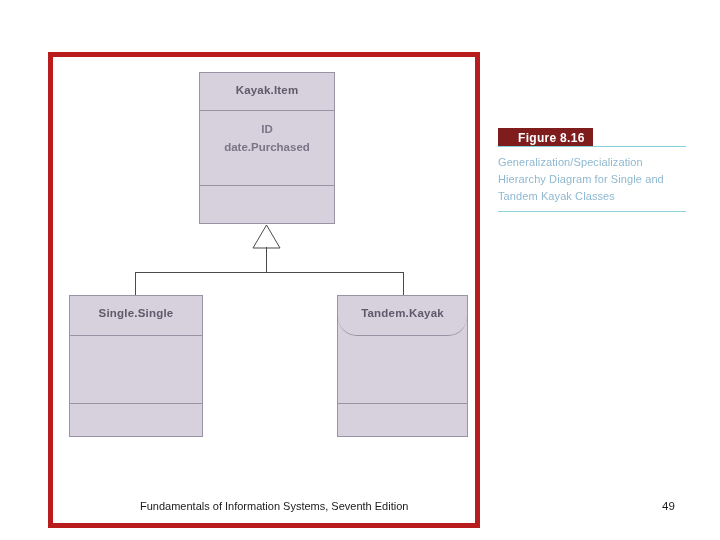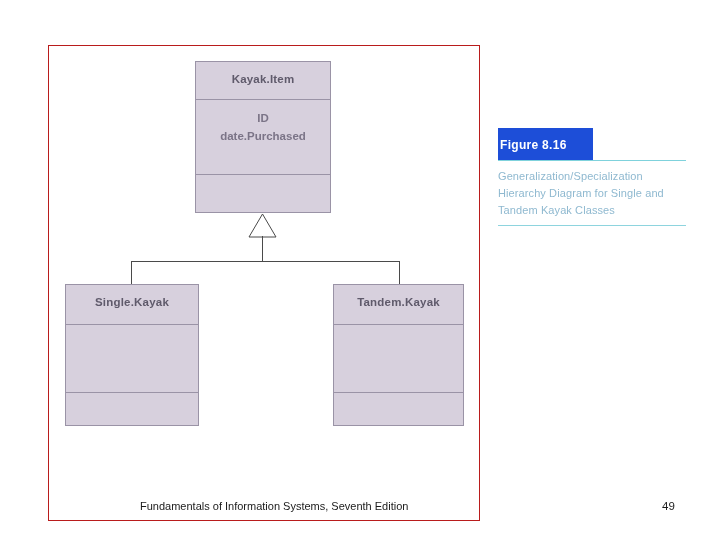--- a/index.html
+++ b/index.html
@@ -20,24 +20,24 @@
     position: absolute;
     left: 0; top: 0;
     width: 720px;
     height: 540px;
   }
 
   
   #diagram-frame {
     position: absolute;
     left: 48px;
-    top: 45px;
+    top: 52px;
     width: 432px;
     height: 476px;
-    border: 1px solid #b91c1c;
+    border: 5px solid #b91c1c;
     background: #ffffff;
     box-sizing: border-box;
   }
 
   
   .uml-class {
     position: absolute;
     border: 1px solid #9a93a6;
     background: #d7d0dd;
     box-sizing: border-box;
@@ -90,21 +90,21 @@
   #class-singlekayak .c2 { height: 68px; }
   #class-singlekayak .c3 { height: 33px; }
 
   
   #class-tandemkayak {
     left: 284px;
     top: 238px;
     width: 131px;
     height: 142px;
   }
-  #class-tandemkayak .c1 { height: 40px; }
+  #class-tandemkayak .c1 { height: 40px; border-radius: 19px; }
   #class-tandemkayak .c2 { height: 68px; }
   #class-tandemkayak .c3 { height: 33px; }
 
   
   .conn {
     position: absolute;
     background: #4a4a4a;
   }
   
   #conn-vert-top {
@@ -145,26 +145,26 @@
   }
 
   
   #figure-caption {
     position: absolute;
     left: 498px;
     top: 128px;
     width: 188px;
   }
   #figure-number-bar {
-    background: #1d4ed8;
-    height: 33px;
+    background: #7f1d1d;
+    height: 19px;
     width: 95px;
     display: flex;
     align-items: center;
-    padding-left: 2px;
+    padding-left: 20px;
     box-sizing: border-box;
   }
   #figure-number-bar .num {
     color: #ffffff;
     font-size: 12px;
     font-weight: bold;
     letter-spacing: 0.3px;
   }
   #figure-rule-top {
     height: 1px;
@@ -224,21 +224,21 @@
       <polygon points="14.5,1 28,24 1,24" fill="#ffffff" stroke="#4a4a4a" stroke-width="1"></polygon>
     </svg>
 
     <div class="conn" id="conn-vert-top"></div>
     <div class="conn" id="conn-horiz"></div>
     <div class="conn" id="conn-vert-left"></div>
     <div class="conn" id="conn-vert-right"></div>
 
     <div class="uml-class" id="class-singlekayak">
       <div class="uml-compartment c1">
-        <div class="uml-name">Single.Kayak</div>
+        <div class="uml-name">Single.Single</div>
       </div>
       <div class="uml-compartment c2"></div>
       <div class="uml-compartment c3 last"></div>
     </div>
 
     <div class="uml-class" id="class-tandemkayak">
       <div class="uml-compartment c1">
         <div class="uml-name">Tandem.Kayak</div>
       </div>
       <div class="uml-compartment c2"></div>

